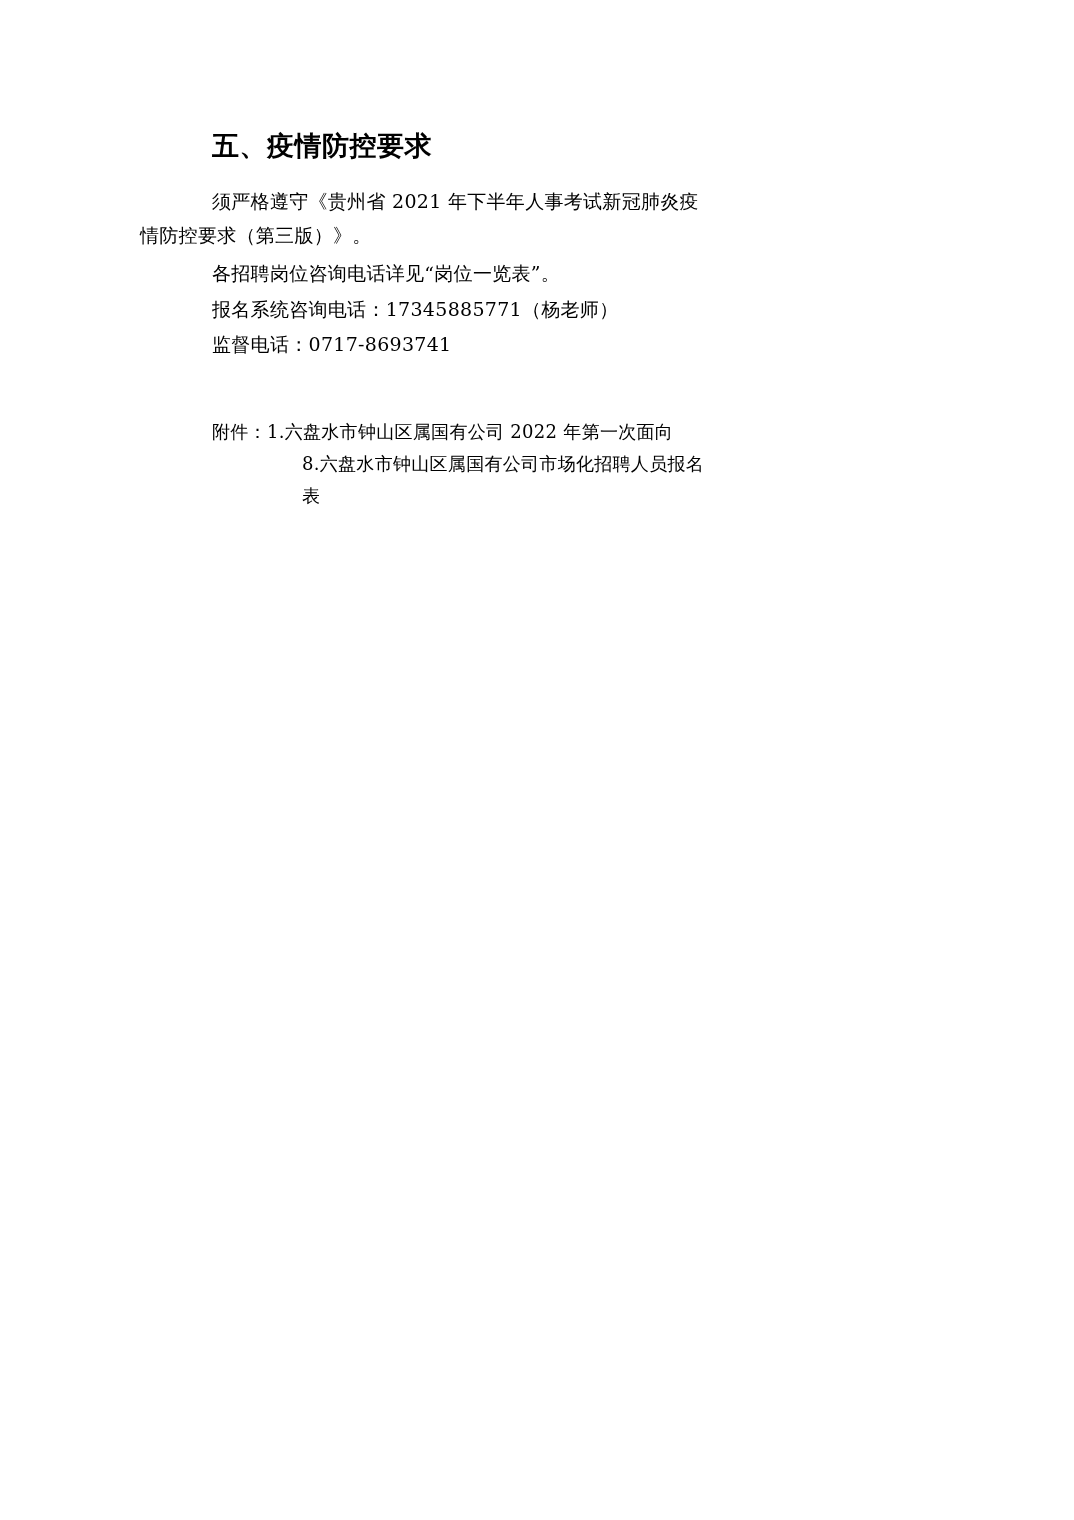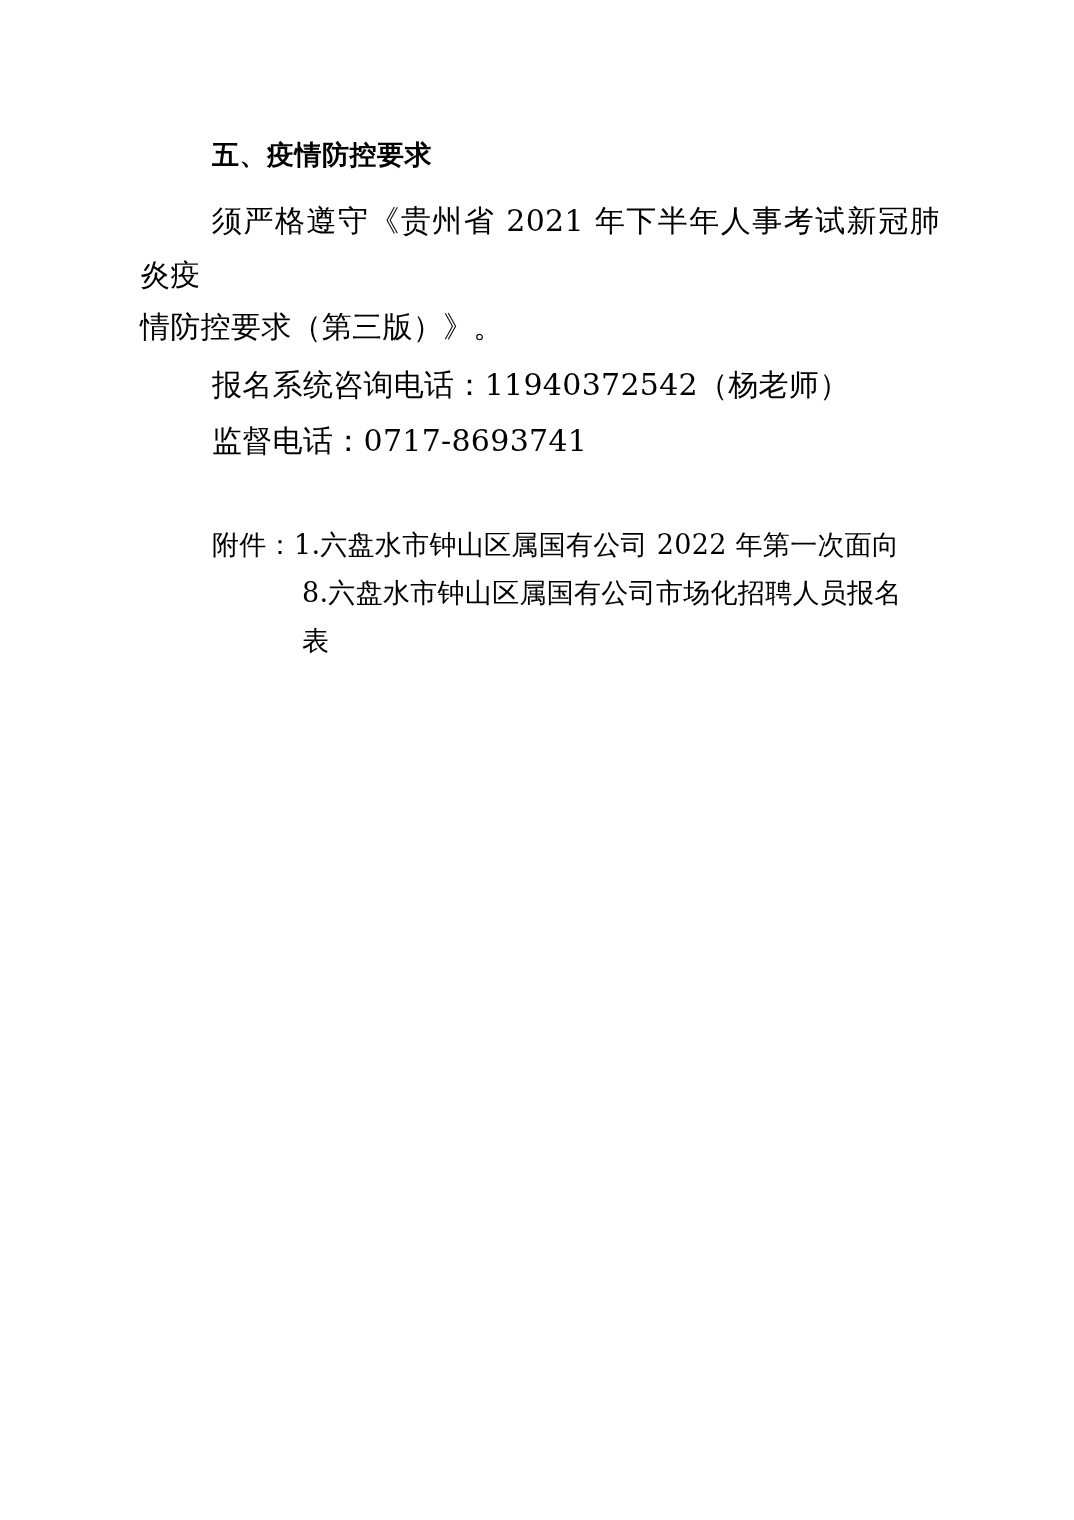--- a/index.html
+++ b/index.html
@@ -17,48 +17,48 @@
   .page {
     position: relative;
     width: 1074px;
     height: 1520px;
     box-sizing: border-box;
     padding: 0;
   }
   .content {
     position: absolute;
     left: 140px;
-    top: 133px;
+    top: 124px;
     width: 800px;
   }
   .heading {
     font-size: 27px;
     font-weight: bold;
     letter-spacing: 0.5px;
     margin: 0 0 18px 0;
     text-indent: 72px;
     line-height: 1.6;
   }
   .para {
-    font-size: 30px;
+    font-size: 19px;
     line-height: 1.78;
     margin: 0 0 2px 0;
     text-indent: 72px;
     text-align: justify;
     letter-spacing: 0.3px;
   }
   .para.noindent {
     text-indent: 0;
     font-family: Liberation Mono, monospace;
   }
   .spacer {
     height: 52px;
   }
   .attach-block {
-    font-size: 27px;
+    font-size: 18px;
     line-height: 1.78;
     letter-spacing: 0.3px;
   }
   .attach-row {
     display: block;
     text-indent: 72px;
   }
   .attach-cont {
     display: block;
     text-indent: 162px;
@@ -69,22 +69,23 @@
 
 <div class="page">
   <div class="content">
 
     <div class="heading">五、疫情防控要求</div>
 
     <div class="para">须严格遵守《贵州省 2021 年下半年人事考试新冠肺炎疫</div>
 
     <div class="para noindent">情防控要求（第三版）》。</div>
 
+    <div class="para">各招聘岗位咨询电话详见“岗位一览表”。</div>
 
-    <div class="para">报名系统咨询电话：11940372542（杨老师）</div>
+    <div class="para">报名系统咨询电话：17345885771（杨老师）</div>
 
     <div class="para">监督电话：0717-8693741</div>
 
     <div class="spacer"></div>
 
     <div class="attach-block">
       <span class="attach-row"><span>附件：</span><span>1.六盘水市钟山区属国有公司 2022 年第一次面向</span></span>
       <span class="attach-cont">8.六盘水市钟山区属国有公司市场化招聘人员报名</span>
       <span class="attach-cont">表</span>
     </div>

